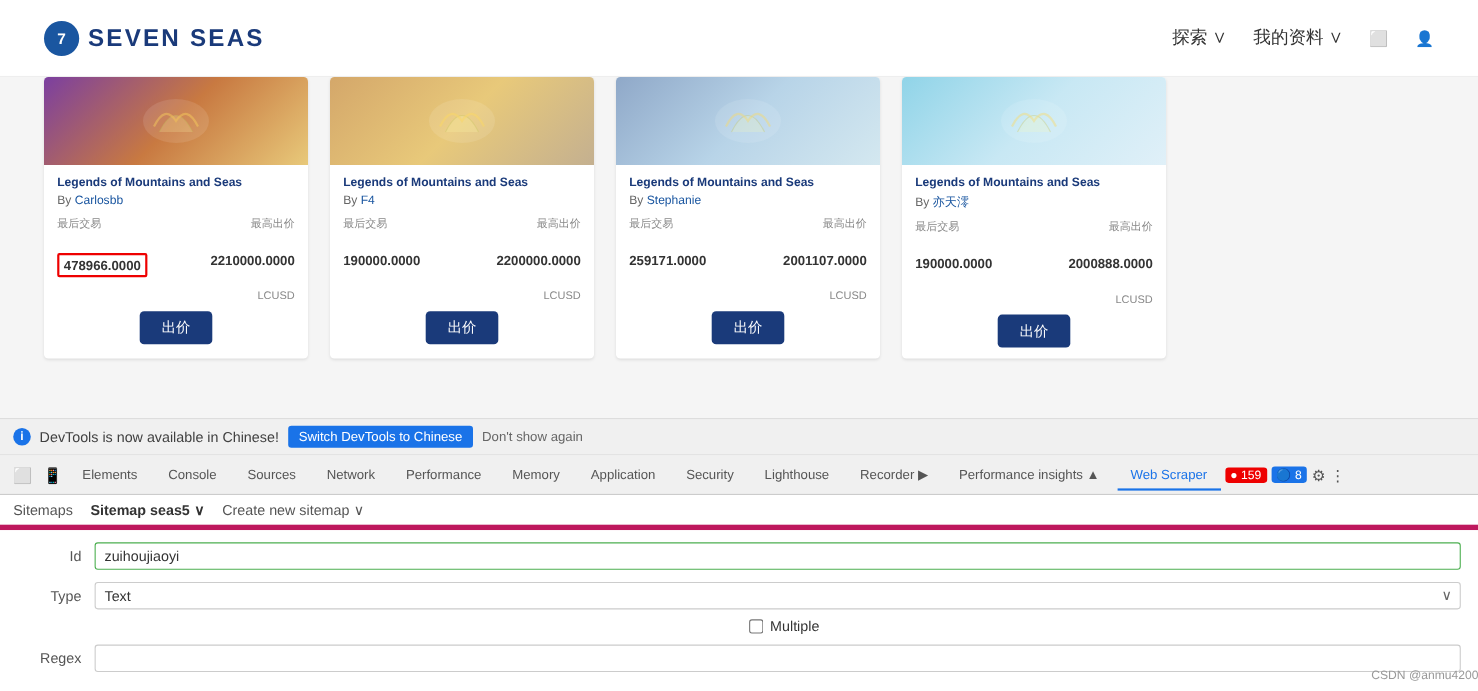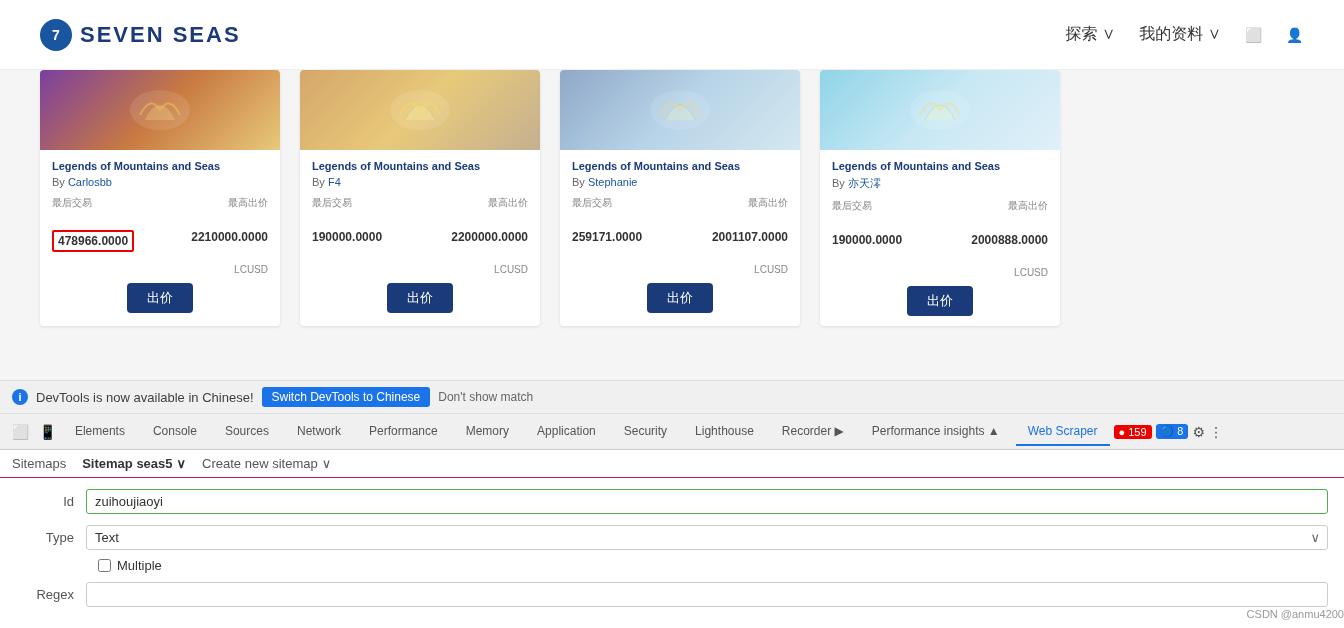--- a/index.html
+++ b/index.html
@@ -210,21 +210,21 @@
     }
     .tab-icon-btn {
       font-size: 14px; color: #555; cursor: pointer;
     }
 
     
     .sitemaps-bar {
       display: flex;
       align-items: center;
       background: #fff;
-      border-bottom: 1px solid #be185d;
+      border-bottom: 5px solid #be185d;
       padding: 6px 12px;
       gap: 16px;
       font-size: 13px;
     }
     .sitemap-link { color: #555; cursor: pointer; }
     .sitemap-link-active { color: #333; font-weight: 600; cursor: pointer; display: flex; align-items: center; gap: 4px; }
     .create-link { color: #555; cursor: pointer; display: flex; align-items: center; gap: 4px; }
 
     
     .form-area {
@@ -303,20 +303,21 @@
       font-size: 13px;
       color: #333;
       outline: none;
     }
 
     .checkbox-row {
       display: flex;
       align-items: center;
       gap: 6px;
       margin-left: 82px;
+      justify-content: center;
     }
     .checkbox-row input { cursor: pointer; }
     .checkbox-row label { font-size: 13px; color: #333; cursor: pointer; }
     .regex-input {
       flex: 1;
       border: 1px solid #ccc;
       border-radius: 3px;
       padding: 4px 8px;
       font-size: 13px;
       color: #333;
@@ -464,21 +465,21 @@
         <button class="bid-btn">出价</button>
       </div>
     </div>
     </div>
 </div>
 
 <div class="devtools-bar">
   <div class="devtools-info-icon">i</div>
   <span class="devtools-text">DevTools is now available in Chinese!</span>
   <button class="devtools-btn-blue">Switch DevTools to Chinese</button>
-  <span class="devtools-link">Don't show match</span>
+  <span class="devtools-link">Don't show again</span>
 </div>
 
 <div class="devtools-panel">
 
   <div class="devtools-tabs" id="devtools-tabs-row">
     <span style="font-size:14px;color:#555;cursor:pointer;padding:0 4px;">⬜</span>
     <span style="font-size:14px;color:#555;cursor:pointer;padding:0 4px;">📱</span>
     <div class="devtools-tab-icons" id="tab-badges" style="margin-left:0;display:flex;align-items:center;gap:4px;flex:1;">
         <span class="devtools-tab">Elements</span>
         <span class="devtools-tab">Console</span>

